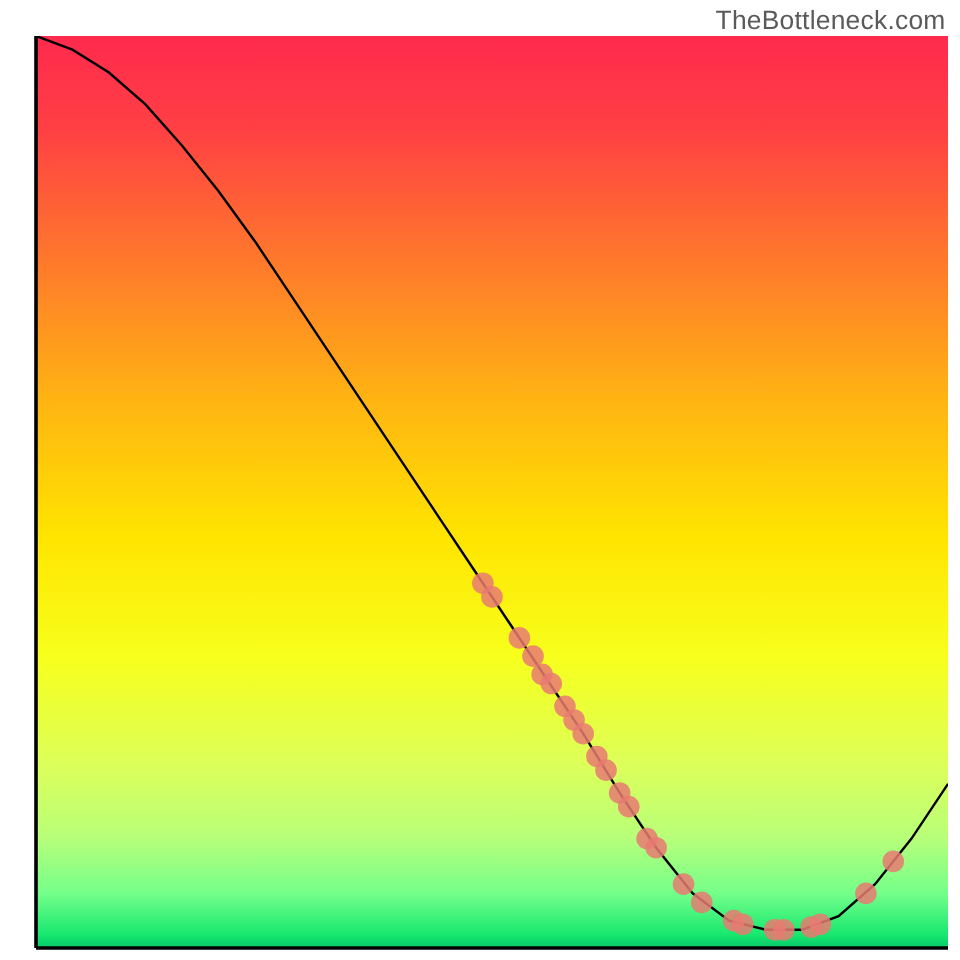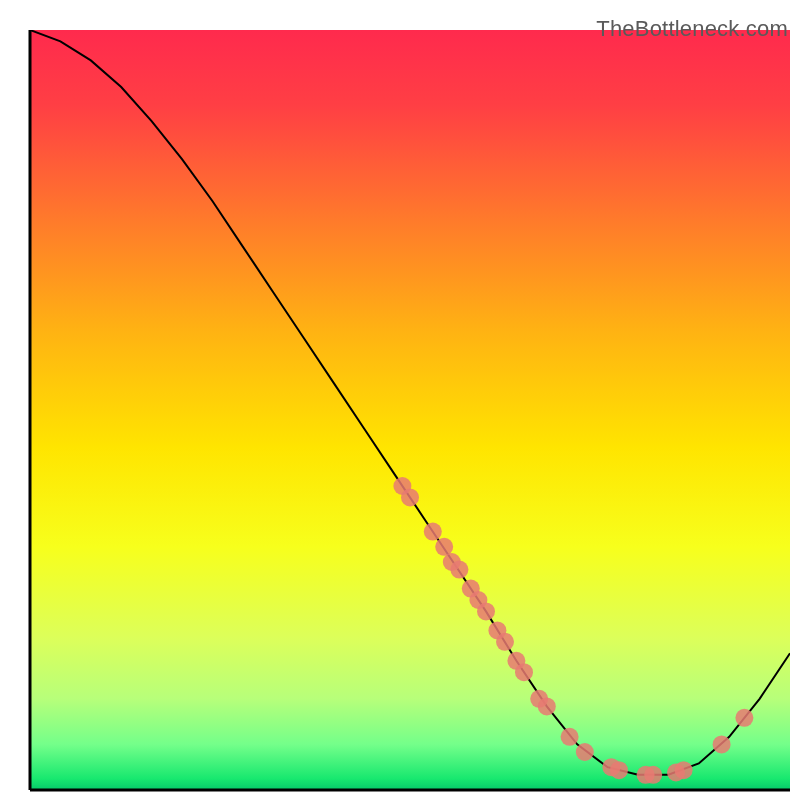--- a/index.html
+++ b/index.html
@@ -17,21 +17,20 @@
   }
   .watermark {
     position: absolute;
     top: 4px;
     right: 12px;
     font-size: 22px;
     font-weight: 400;
     color: #5a5a5a;
     letter-spacing: 0.2px;
     z-index: 4;
-    margin-top: 12px;
   }
   svg.plot {
     position: absolute;
     left: 0;
     top: 0;
     width: 800px;
     height: 800px;
   }
 </style>
 </head>

